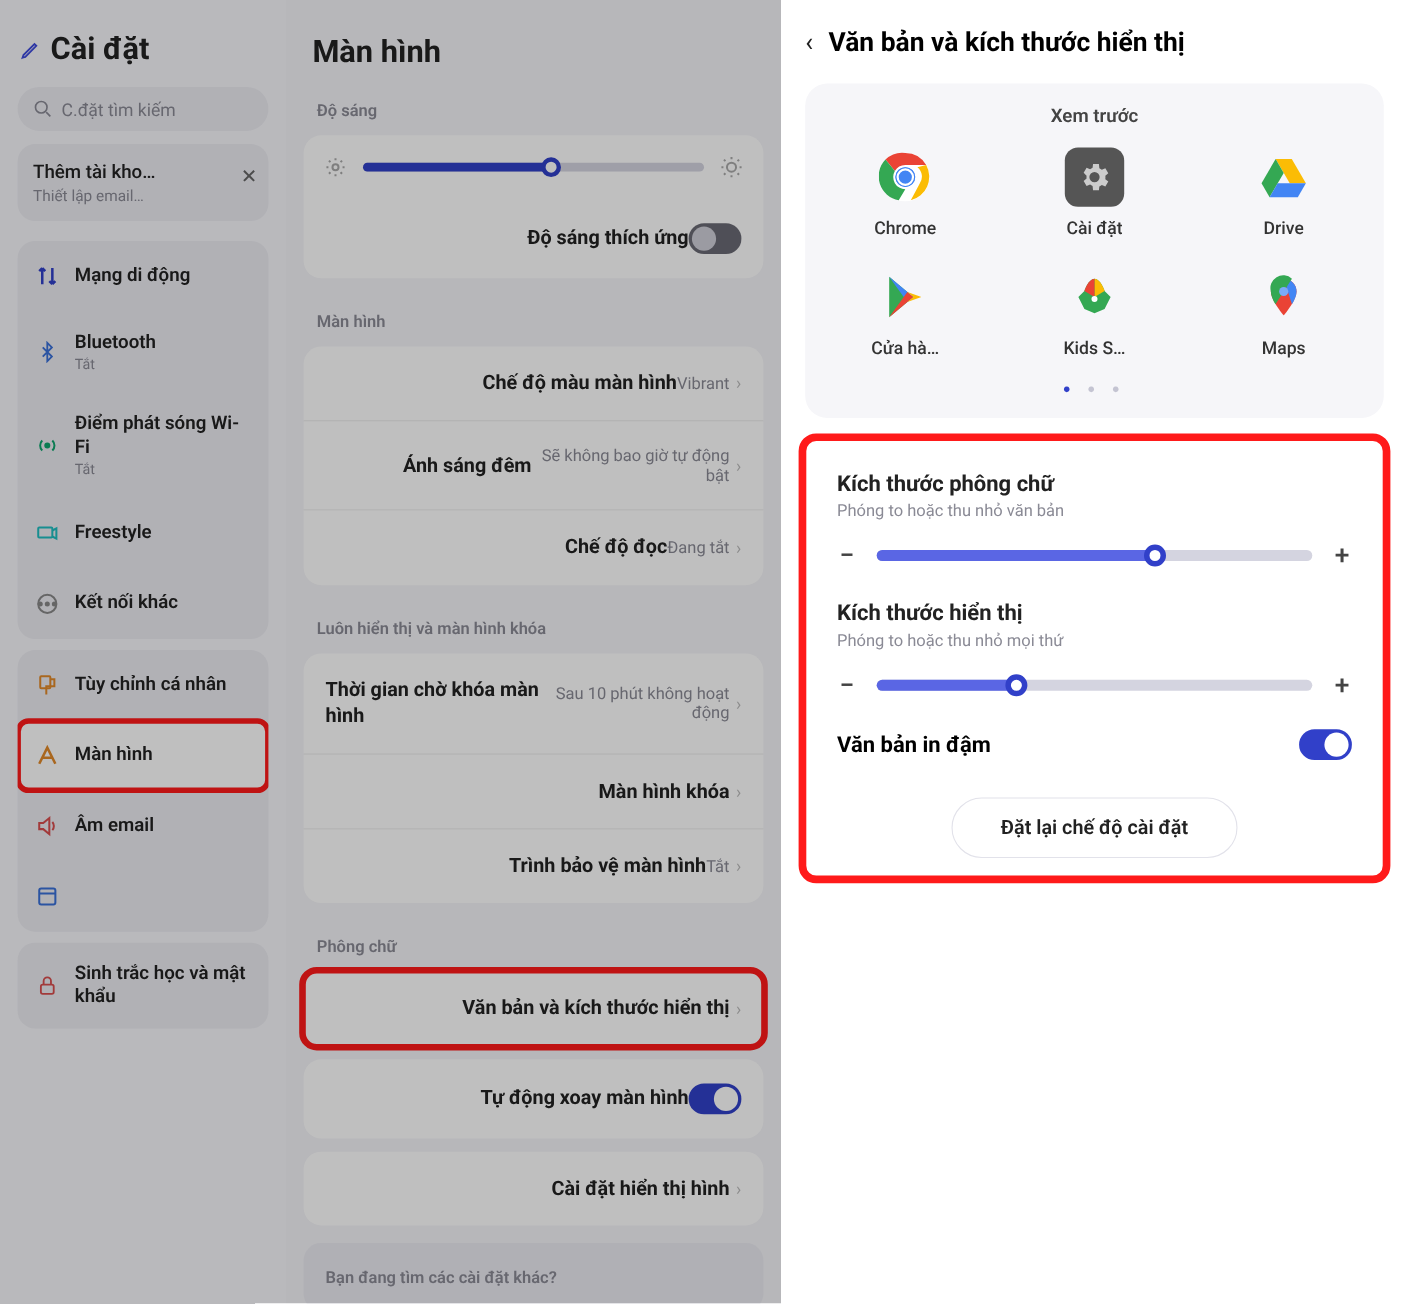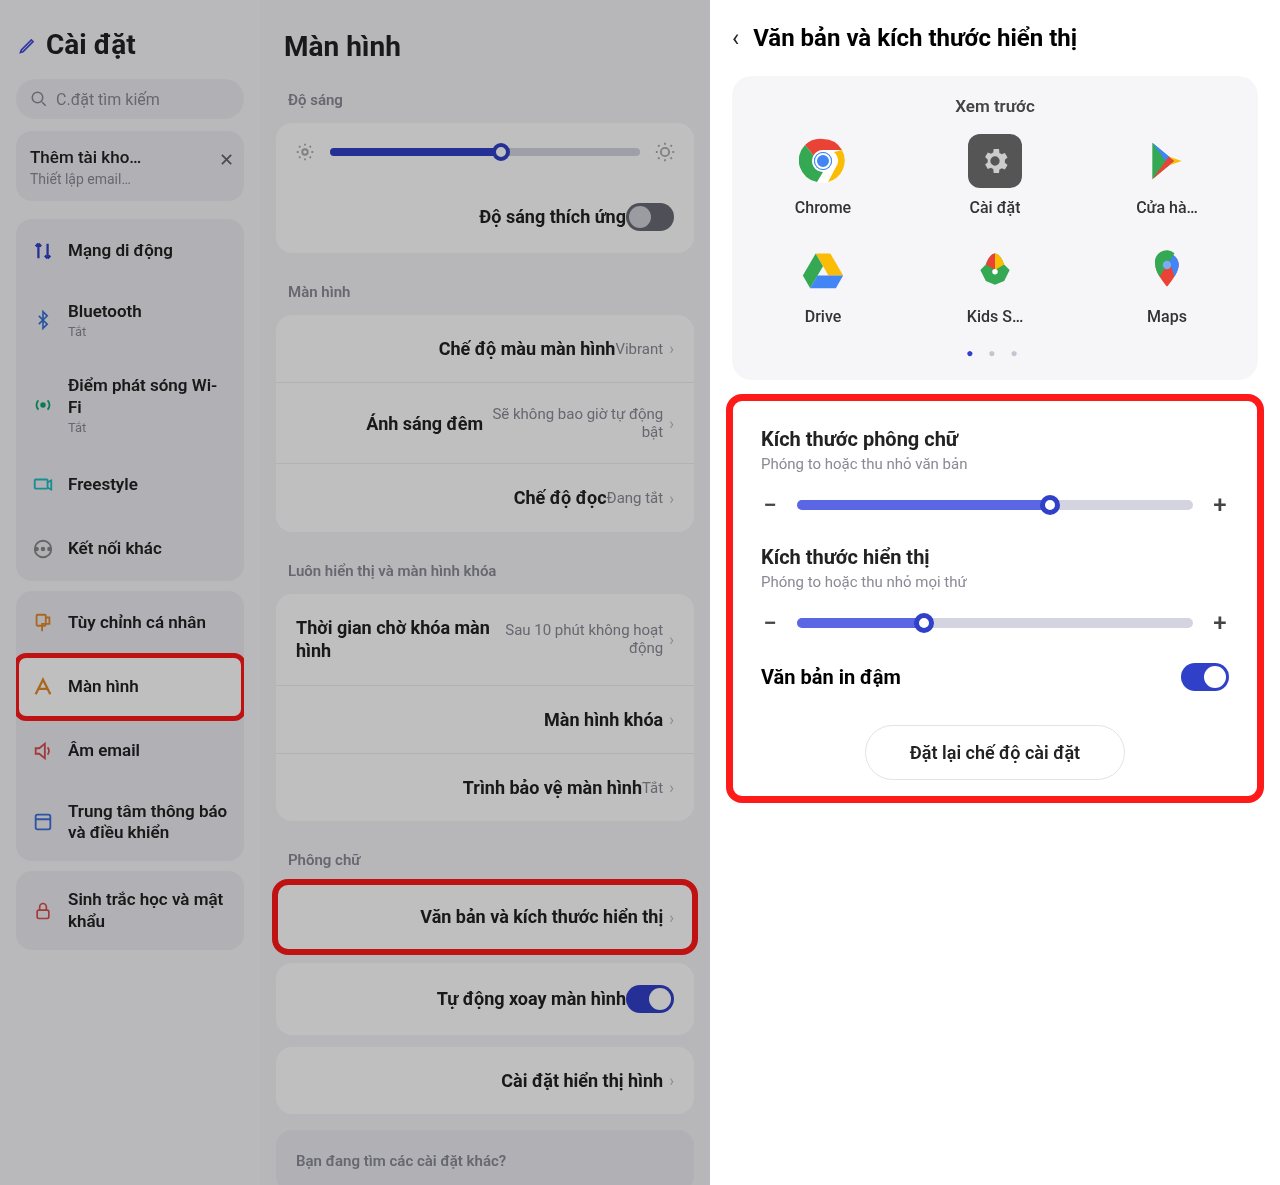--- a/index.html
+++ b/index.html
@@ -197,23 +197,20 @@
           <div class="lbl">Âm email</div>
         </div>
     </div>
     <div class="srow">
       <div class="sicon">
           <svg viewBox="0 0 24 24" width="22" height="22" fill="none" stroke="#3a70d8" stroke-width="2">
             <rect x="4" y="4" width="16" height="16" rx="2"></rect>
             <path d="M4 9h16"></path>
           </svg>
         </div>
-      <div>
-          <div class="lbl">Trung tâm thông báo và điều khiển</div>
-        </div>
     </div>
   </div>
 
   <div class="grp">
     <div class="srow">
       <div class="sicon">
           <svg viewBox="0 0 24 24" width="20" height="20" fill="none" stroke="#d84e4e" stroke-width="2">
             <rect x="5" y="11" width="14" height="10" rx="2"></rect>
             <path d="M8 11V7a4 4 0 0 1 8 0v4"></path>
           </svg>
@@ -358,37 +355,37 @@
         <div class="aicon" style="background:#555;border-radius:12px">
             <svg viewBox="0 0 24 24" width="32" height="32" fill="#ccc">
               <path d="M19.4 13a7.5 7.5 0 0 0 0-2l2-1.6-2-3.4-2.4 1a7.5 7.5 0 0 0-1.7-1L15 3h-4l-.3 2.6a7.5 7.5 0 0 0-1.7 1l-2.4-1-2 3.4L6.6 11a7.5 7.5 0 0 0 0 2l-2 1.6 2 3.4 2.4-1a7.5 7.5 0 0 0 1.7 1L11 21h4l.3-2.6a7.5 7.5 0 0 0 1.7-1l2.4 1 2-3.4-2-1.6zM12 15.5A3.5 3.5 0 1 1 15.5 12 3.5 3.5 0 0 1 12 15.5z"></path>
             </svg>
           </div>
         <div class="an">Cài đặt</div>
       </div>
       <div class="app">
         <div class="aicon">
             <svg viewBox="0 0 48 48" width="44" height="44">
+              <path d="M16 6h16l14 24H30L16 6z" fill="#fbbc05"></path>
+              <path d="M16 6L2 30l8 14 14-24L16 6z" fill="#34a853"></path>
+              <path d="M30 30h16l-8 14H10l8-14h12z" fill="#4285f4"></path>
+            </svg>
+          </div>
+        <div class="an">Drive</div>
+      </div>
+      <div class="app">
+        <div class="aicon">
+            <svg viewBox="0 0 48 48" width="44" height="44">
               <path d="M8 4l24 20L8 44V4z" fill="#34a853"></path>
               <path d="M8 4l24 20-6 5L8 4z" fill="#4285f4"></path>
               <path d="M8 44l24-20-6-5L8 44z" fill="#ea4335"></path>
               <path d="M26 19l14 5-14 5 6-5-6-5z" fill="#fbbc05"></path>
             </svg>
           </div>
         <div class="an">Cửa hà…</div>
-      </div>
-      <div class="app">
-        <div class="aicon">
-            <svg viewBox="0 0 48 48" width="44" height="44">
-              <path d="M16 6h16l14 24H30L16 6z" fill="#fbbc05"></path>
-              <path d="M16 6L2 30l8 14 14-24L16 6z" fill="#34a853"></path>
-              <path d="M30 30h16l-8 14H10l8-14h12z" fill="#4285f4"></path>
-            </svg>
-          </div>
-        <div class="an">Drive</div>
       </div>
       <div class="app">
         <div class="aicon">
             <svg viewBox="0 0 48 48" width="44" height="44">
               <path d="M24 6c6 0 10 12 10 12l6 6-6 12-10 4-10-4-6-12 6-6s4-12 10-12z" fill="#34a853"></path>
               <path d="M24 6c6 0 10 12 10 12l-10 6V6z" fill="#fbbc05"></path>
               <path d="M24 6c-6 0-10 12-10 12l10 6V6z" fill="#ea4335"></path>
               <circle cx="24" cy="26" r="3" fill="#fff"></circle>
             </svg>
           </div>

